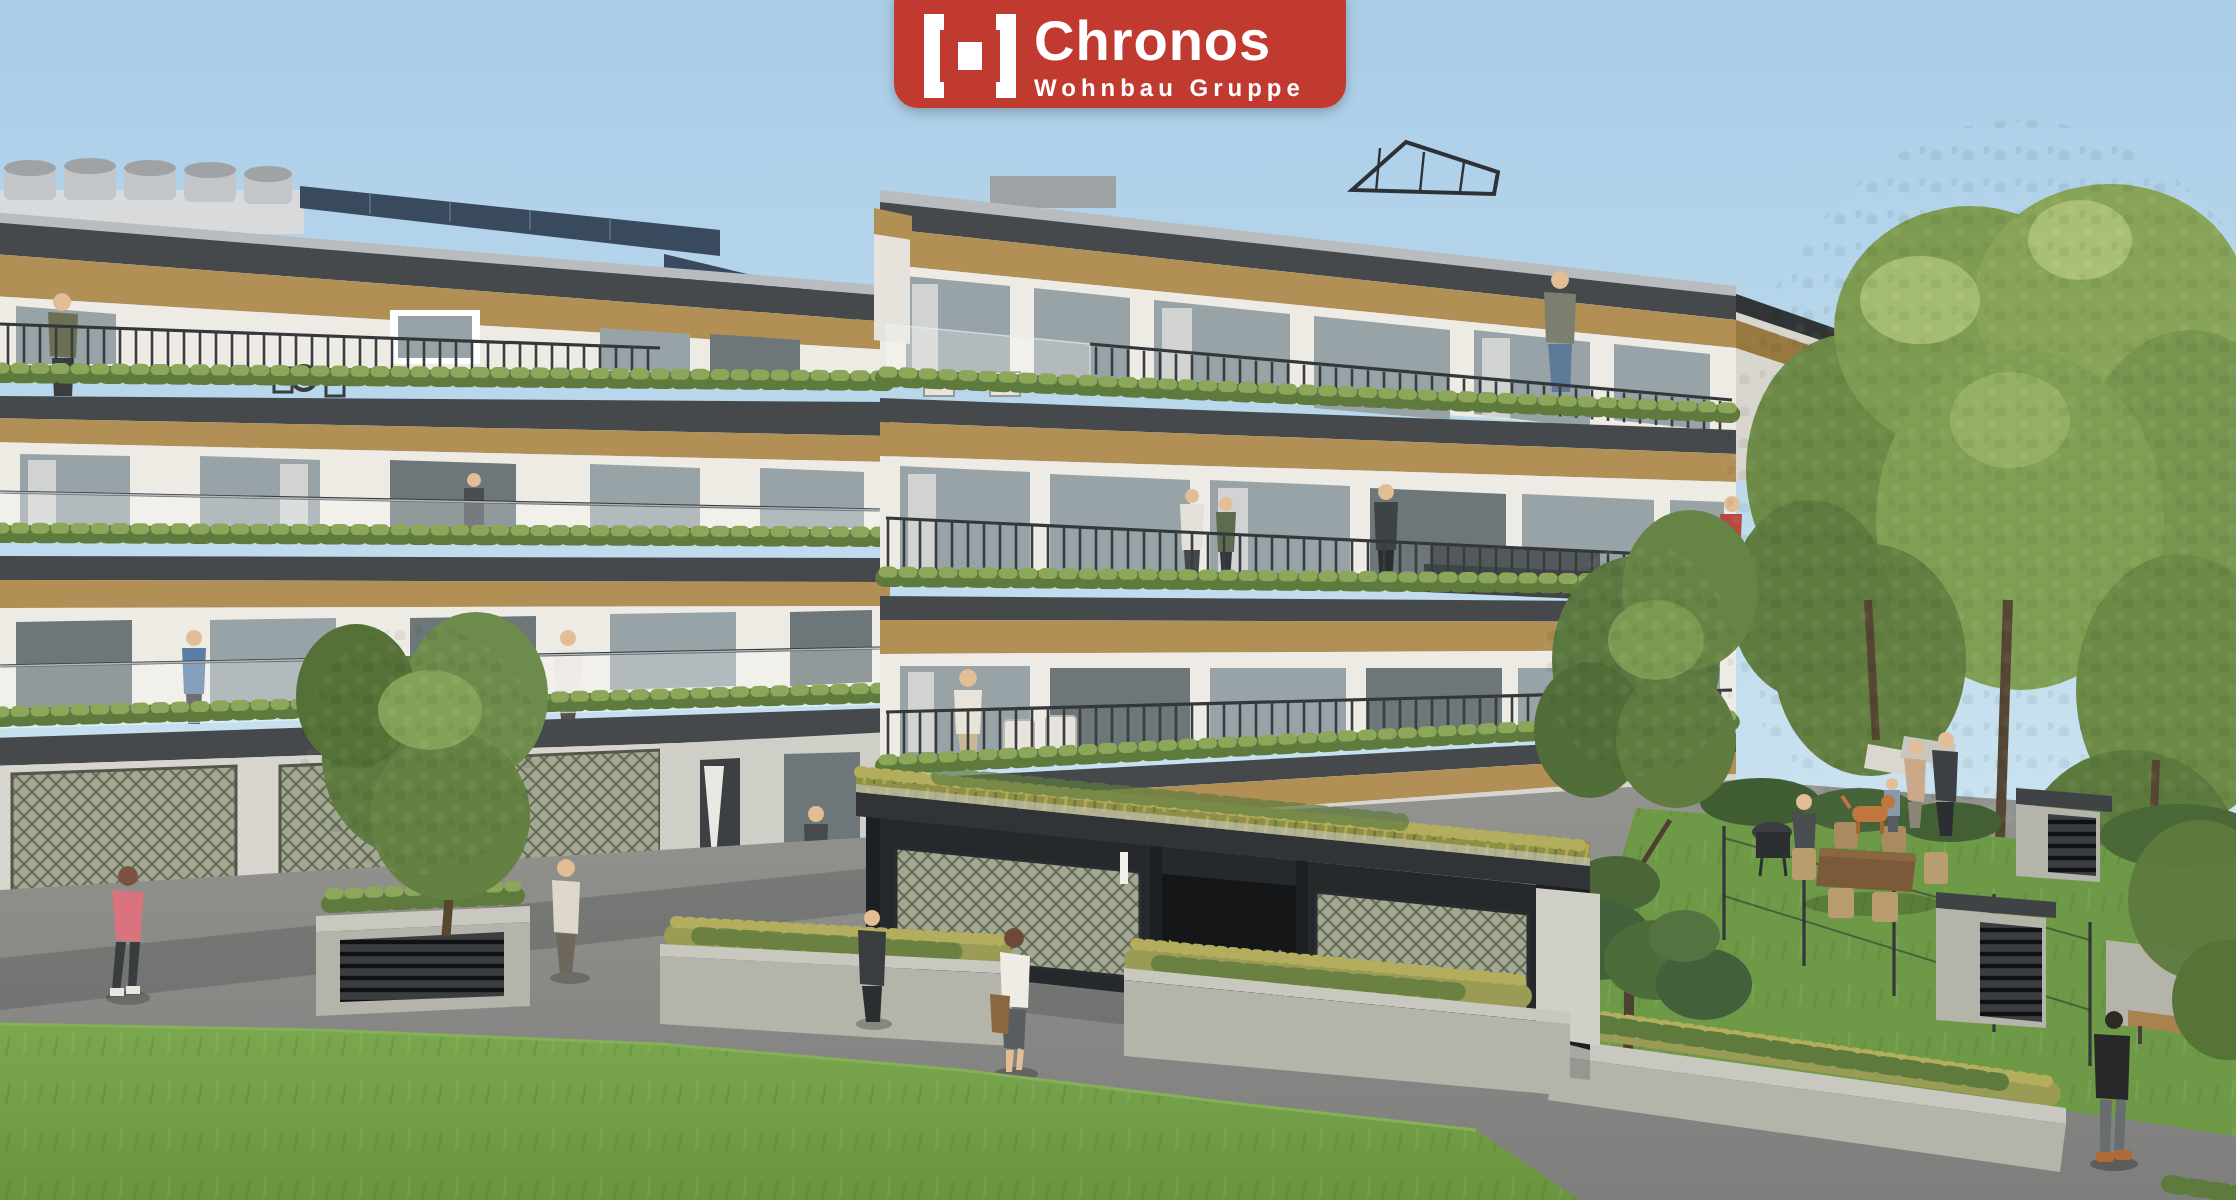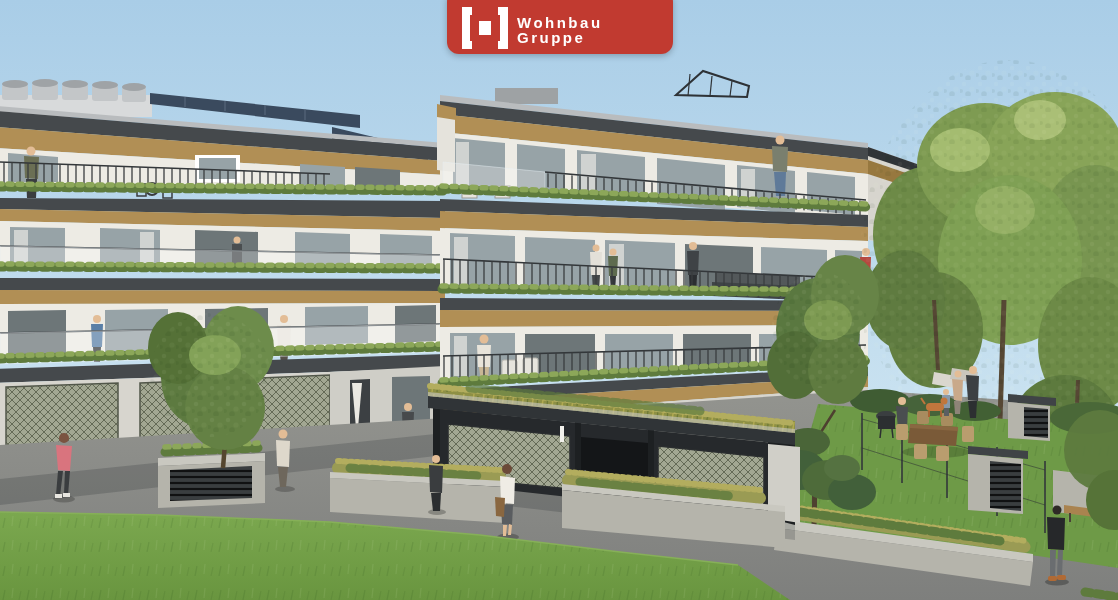--- a/index.html
+++ b/index.html
@@ -11,21 +11,21 @@
         background:var(--logo-red,#c13a30);border-radius:12px;color:#fff;
         display:flex;align-items:center;box-sizing:border-box;padding:12px 0 0 15px;gap:9px;
         box-shadow:0 2px 6px rgba(0,0,0,.25);}
   .logo-icon{position:relative;width:46px;height:42px;flex:0 0 auto;}
   .lb,.rb{position:absolute;top:0;height:26px;width:2px;}
   .lb{left:0;border-left:8px solid #fff;border-top:8px solid #fff;border-bottom:8px solid #fff;}
   .rb{right:0;border-right:8px solid #fff;border-top:8px solid #fff;border-bottom:8px solid #fff;}
   .cs{position:absolute;left:17px;top:14px;width:12px;height:14px;background:#fff;}
   .logo-text{display:flex;flex-direction:column;line-height:1;}
   .logo-brand{font-size:28px;font-weight:bold;letter-spacing:.5px;}
-  .logo-sub{font-size:15px;font-weight:bold;letter-spacing:2.5px;margin-top:3px;}
+  .logo-sub{font-size:12px;font-weight:bold;letter-spacing:2.5px;margin-top:3px;}
   
   .gold{fill:var(--gold,#b18f55)} .goldd{fill:var(--gold-dark,#97783f)}
   .dk{fill:var(--fascia-dark,#45494c)} .dkk{fill:var(--fascia-deep,#303437)}
   .wl{fill:var(--facade-white,#edebe4)} .wls{fill:var(--facade-shadow,#d7d5ce)}
   .gl{fill:var(--glass,#97a3a7)} .gld{fill:var(--glass-dark,#6d7678)}
   .cc{fill:var(--concrete,#b5b4ab)} .ccl{fill:var(--concrete-light,#c9c8c0)}
   .cur{fill:#d9dcd8;opacity:.85}
   .tufA{stroke:#5e7b3d;stroke-width:9;stroke-dasharray:6 5;stroke-linecap:round;fill:none}
   .tufB{stroke:#8ca759;stroke-width:5.5;stroke-dasharray:4 6;stroke-linecap:round;fill:none}
   .tufY{stroke:#9a9b54;stroke-width:12;stroke-dasharray:3 3;stroke-linecap:round;fill:none}
@@ -569,17 +569,18 @@
   </g>
 </svg>
 
 <div class="logo">
   <div class="logo-icon">
     <span class="lb"></span>
         <span class="rb"></span>
         <span class="cs"></span>
   </div>
   <div class="logo-text">
+    <span class="logo-brand">Chronos</span>
     <span class="logo-sub">Wohnbau Gruppe</span>
   </div>
 </div>
 
 </div>
 
 </body></html>

